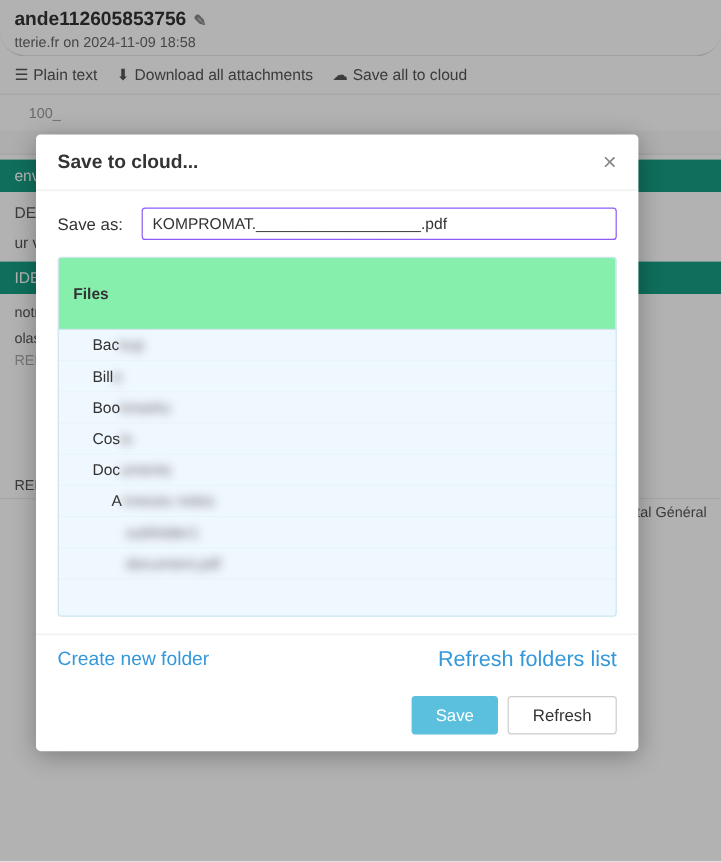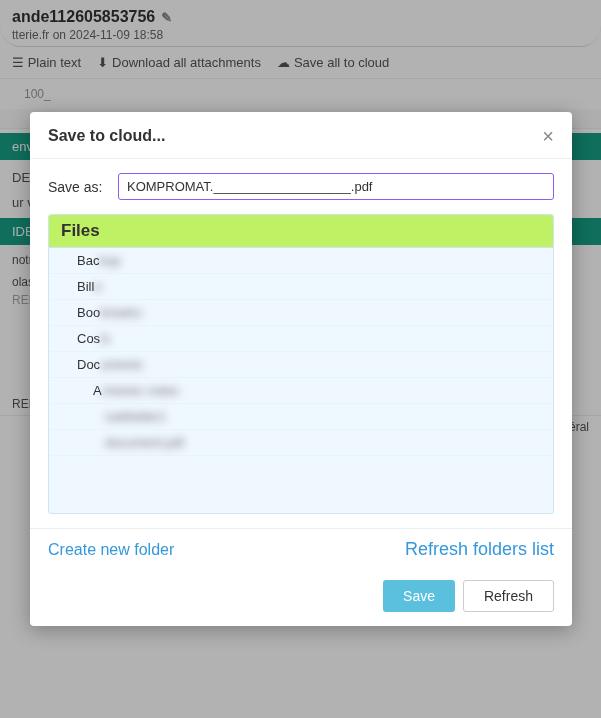--- a/index.html
+++ b/index.html
@@ -95,21 +95,21 @@
       height: 718px;
       background: rgba(0,0,0,0.3);
       z-index: 10;
     }
 
     
     .modal {
       position: absolute;
       top: 112px;
       left: 30px;
-      width: 542px;
+      width: 502px;
       background: #fff;
       border-radius: 4px;
       box-shadow: 0 4px 20px rgba(0,0,0,0.3);
       z-index: 20;
       overflow: hidden;
     }
 
     .modal-header {
       display: flex;
       align-items: center;
@@ -165,23 +165,23 @@
     .file-tree {
       border: 1px solid #cce5f0;
       background: #f0f8ff;
       border-radius: 3px;
       min-height: 300px;
       max-height: 300px;
       overflow-y: auto;
     }
 
     .tree-header {
-      background: #bef264;
-      padding: 6px 12px;
-      font-size: 17px;
+      background: #86efac;
+      padding: 22px 12px;
+      font-size: 13px;
       font-weight: bold;
       color: #333;
       border-bottom: 1px solid #cce5f0;
     }
 
     .tree-item {
       padding: 5px 12px 5px 28px;
       font-size: 13px;
       color: #333;
       cursor: pointer;

